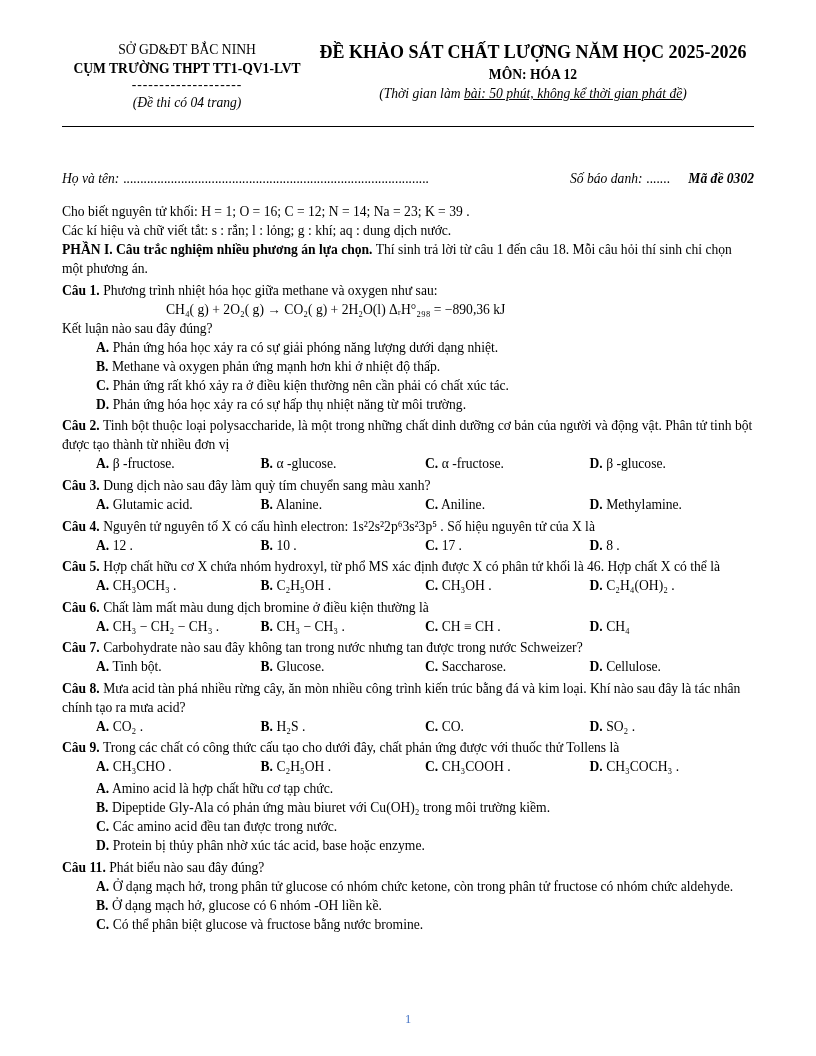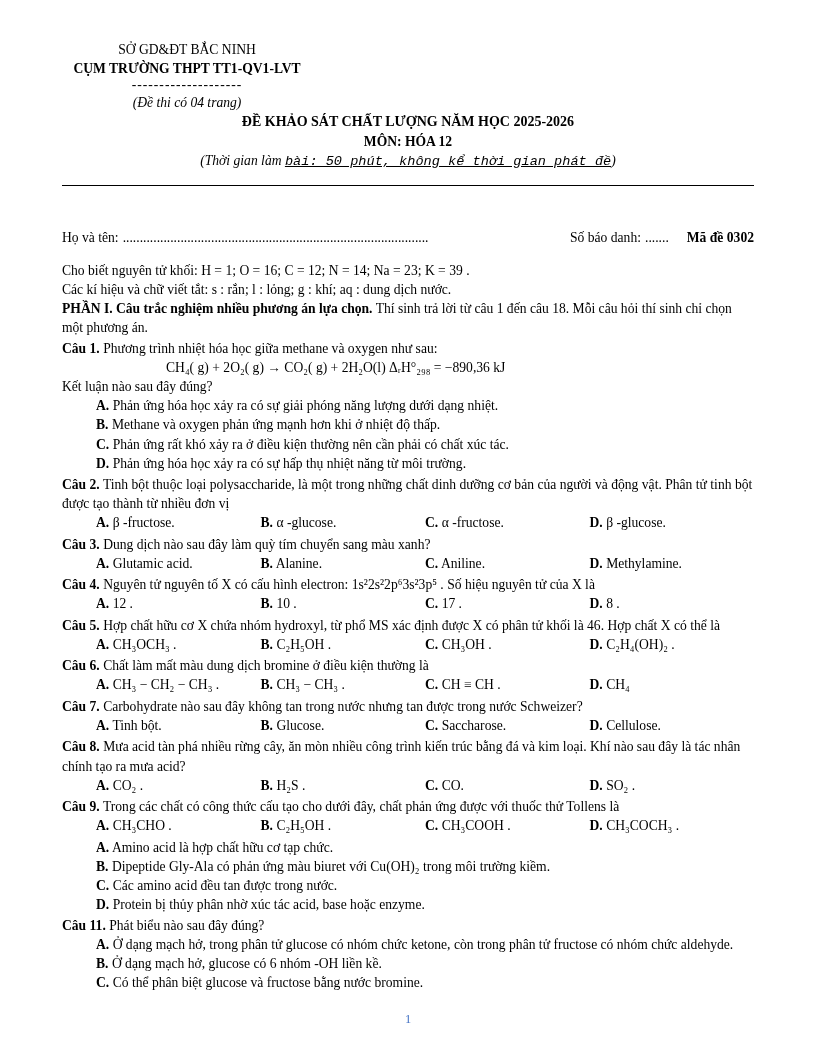--- a/index.html
+++ b/index.html
@@ -6,31 +6,31 @@
   html, body { margin: 0; padding: 0; background: #ffffff; }
   .page {
     width: 816px; height: 1056px; margin: 0 auto; background: #ffffff;
     font-family: "Liberation Serif", "DejaVu Serif", serif;
     font-size: 13.6px; line-height: 1.4; color: #000;
     padding: 40px 62px 0 62px; position: relative; overflow: hidden;
   }
   p { margin: 0; }
   .b { font-weight: bold; }
   .it { font-style: italic; }
-  .ul { text-decoration: underline; font-family: Liberation Mono, monospace; }
+  .ul { text-decoration: underline; }
 
-  .header { display: flex; flex-direction: column; }
+  .header { display: flex; }
   .h-left { width: 250px; text-align: center; }
   .h-right { flex: 1; text-align: center; }
-  .h-title { font-weight: bold; font-size: 14px; }
+  .h-title { font-weight: bold; font-size: 18px; }
   .dashes { letter-spacing: 1px; line-height: 1.1; }
 
   .rule { border-bottom: 1px solid #000; margin-top: 14px; }
 
-  .candidate { margin-top: 10px; display: flex; align-items: baseline; white-space: nowrap; }
+  .candidate { margin-top: 10px; display: flex; align-items: baseline; white-space: nowrap; font-style: italic; }
   .name-dots { flex: 1; overflow: hidden; margin: 0 4px; }
   .sbd-dots { margin: 0 4px; }
   .exam-code { margin-left: 14px; font-weight: bold; margin-top: 32px; }
 
   .preamble { margin-top: 14px; }
   .q { margin-top: 2.5px; }
   .formula { padding-left: 104px; }
   .opt-row { display: flex; padding-left: 34px; }
   .opt-row .opt { width: 25%; }
   .opt-s { text-indent: 34px; }

